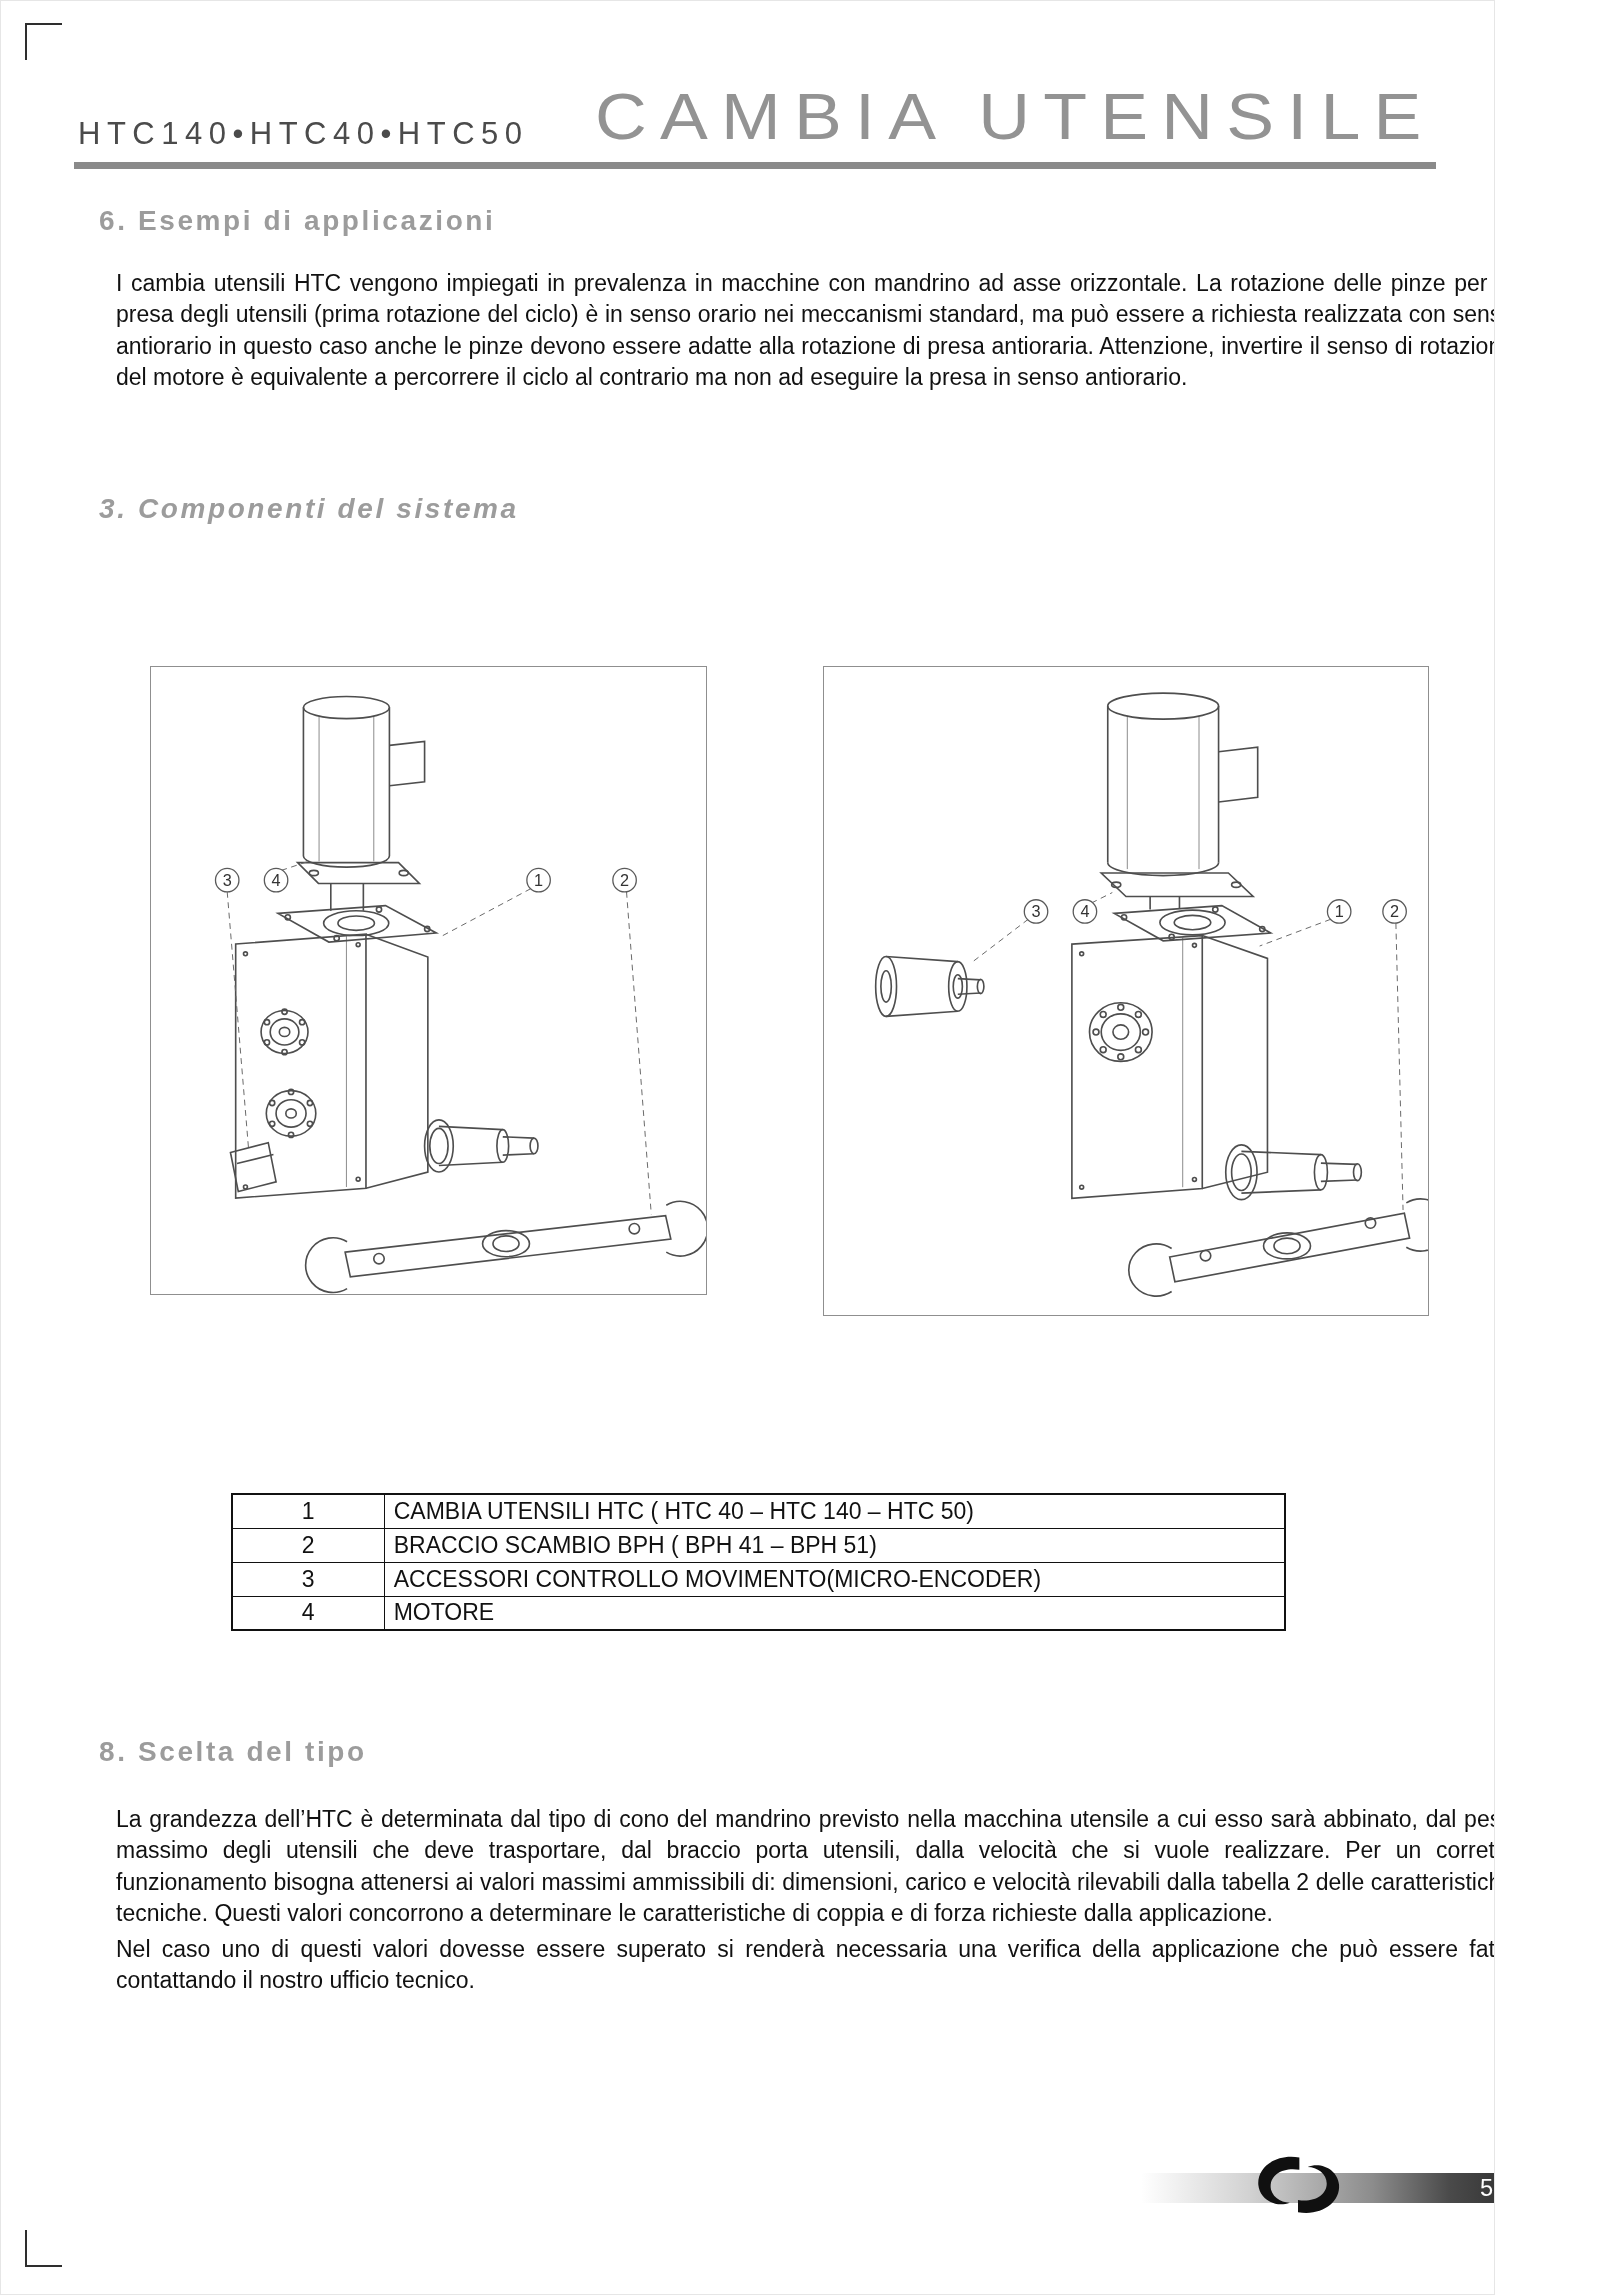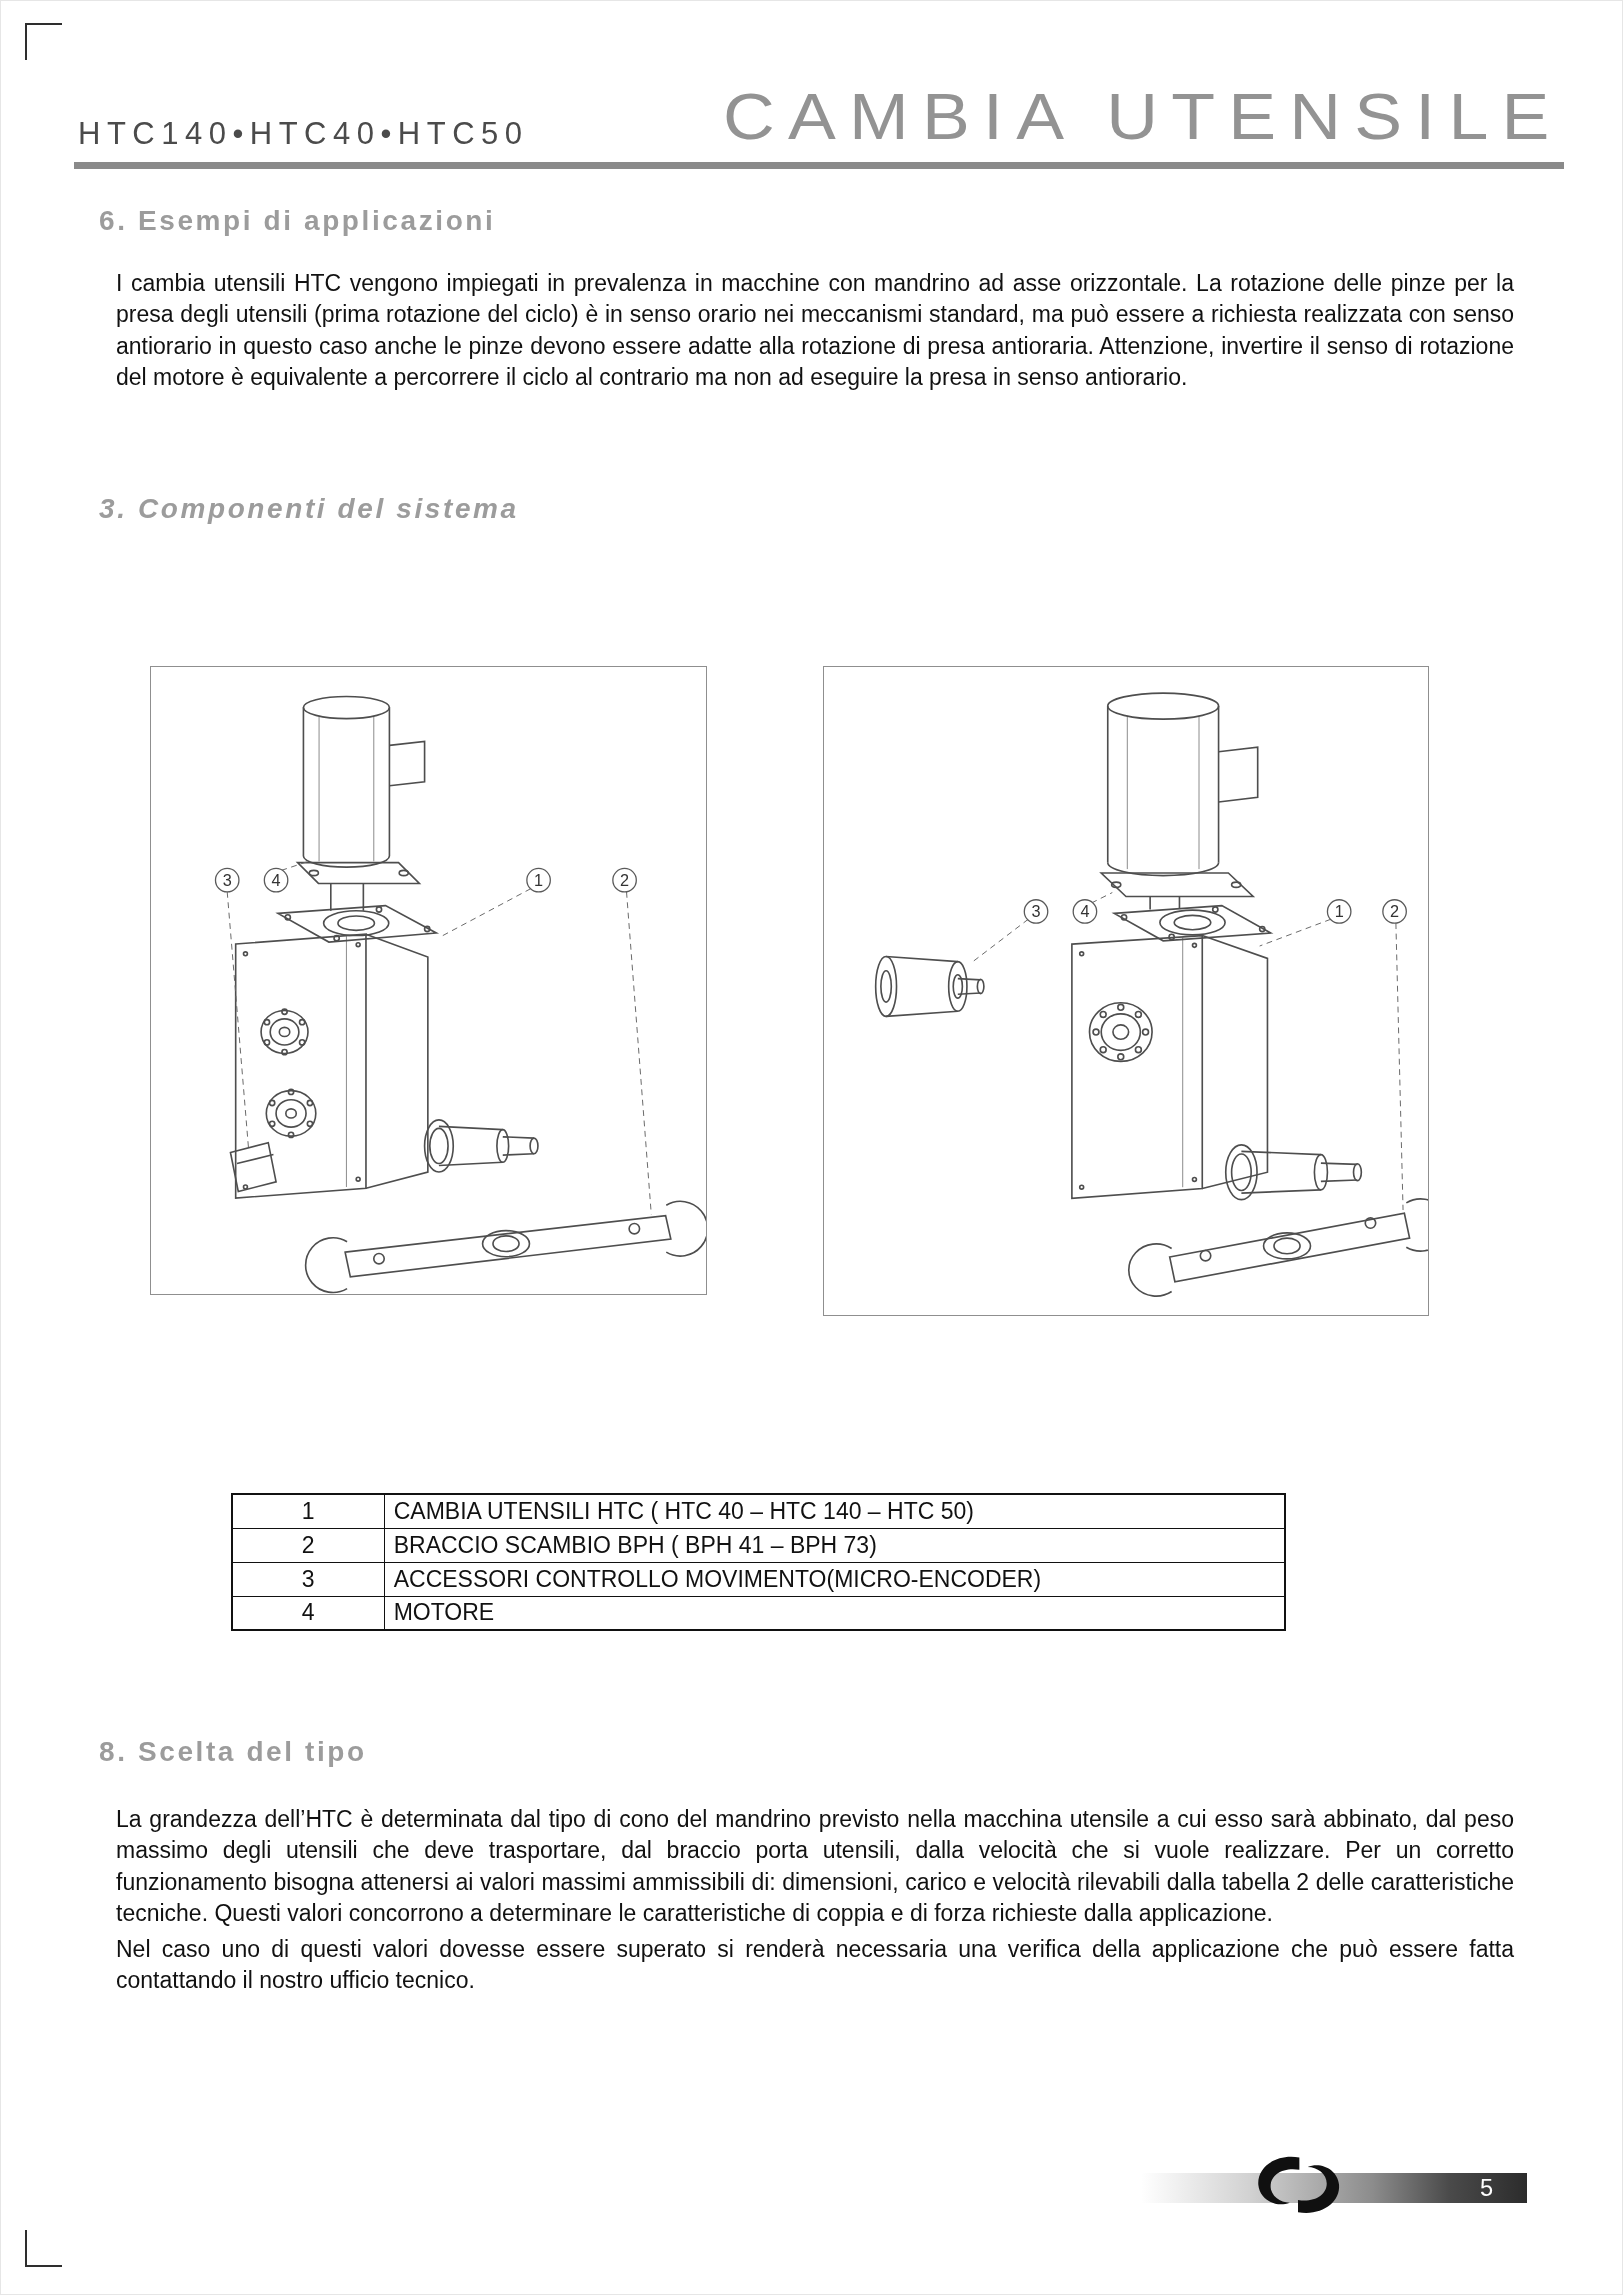--- a/index.html
+++ b/index.html
@@ -1,18 +1,18 @@
 <!DOCTYPE html>
 <html style="font-size:10.5px"><head>
 <meta charset="utf-8">
 <style>
   * { margin:0; padding:0; box-sizing:border-box; }
   html,body { background:#ffffff; }
   .page {
-    position:relative; width:1623px; height:2295px; background:#ffffff;
+    position:relative; width:1495px; height:2295px; background:#ffffff;
     font-family:"Liberation Sans","DejaVu Sans",sans-serif; color:#161616;
     overflow:hidden; border:0.7px solid #e6e6e6;
   }
   
   .crop { position:absolute; width:37px; height:37px; }
   .crop-tl { left:23.6px; top:22px; border-left:2px solid #2e2e2e; border-top:2px solid #2e2e2e; }
   .crop-bl { left:23.6px; bottom:27.5px; border-left:2px solid #2e2e2e; border-bottom:2px solid #2e2e2e; }
 
   
   .header-models {
@@ -298,21 +298,21 @@
   </div>
 
   <table class="components-table">
     <tbody>
       <tr>
         <td class="num">1</td>
         <td>CAMBIA UTENSILI HTC ( HTC 40 – HTC 140 – HTC 50)</td>
       </tr>
       <tr>
         <td class="num">2</td>
-        <td>BRACCIO SCAMBIO BPH ( BPH 41 – BPH 73)</td>
+        <td>BRACCIO SCAMBIO BPH ( BPH 41 – BPH 51)</td>
       </tr>
       <tr>
         <td class="num">3</td>
         <td>ACCESSORI CONTROLLO MOVIMENTO(MICRO-ENCODER)</td>
       </tr>
       <tr>
         <td class="num">4</td>
         <td>MOTORE</td>
       </tr>
     </tbody>

